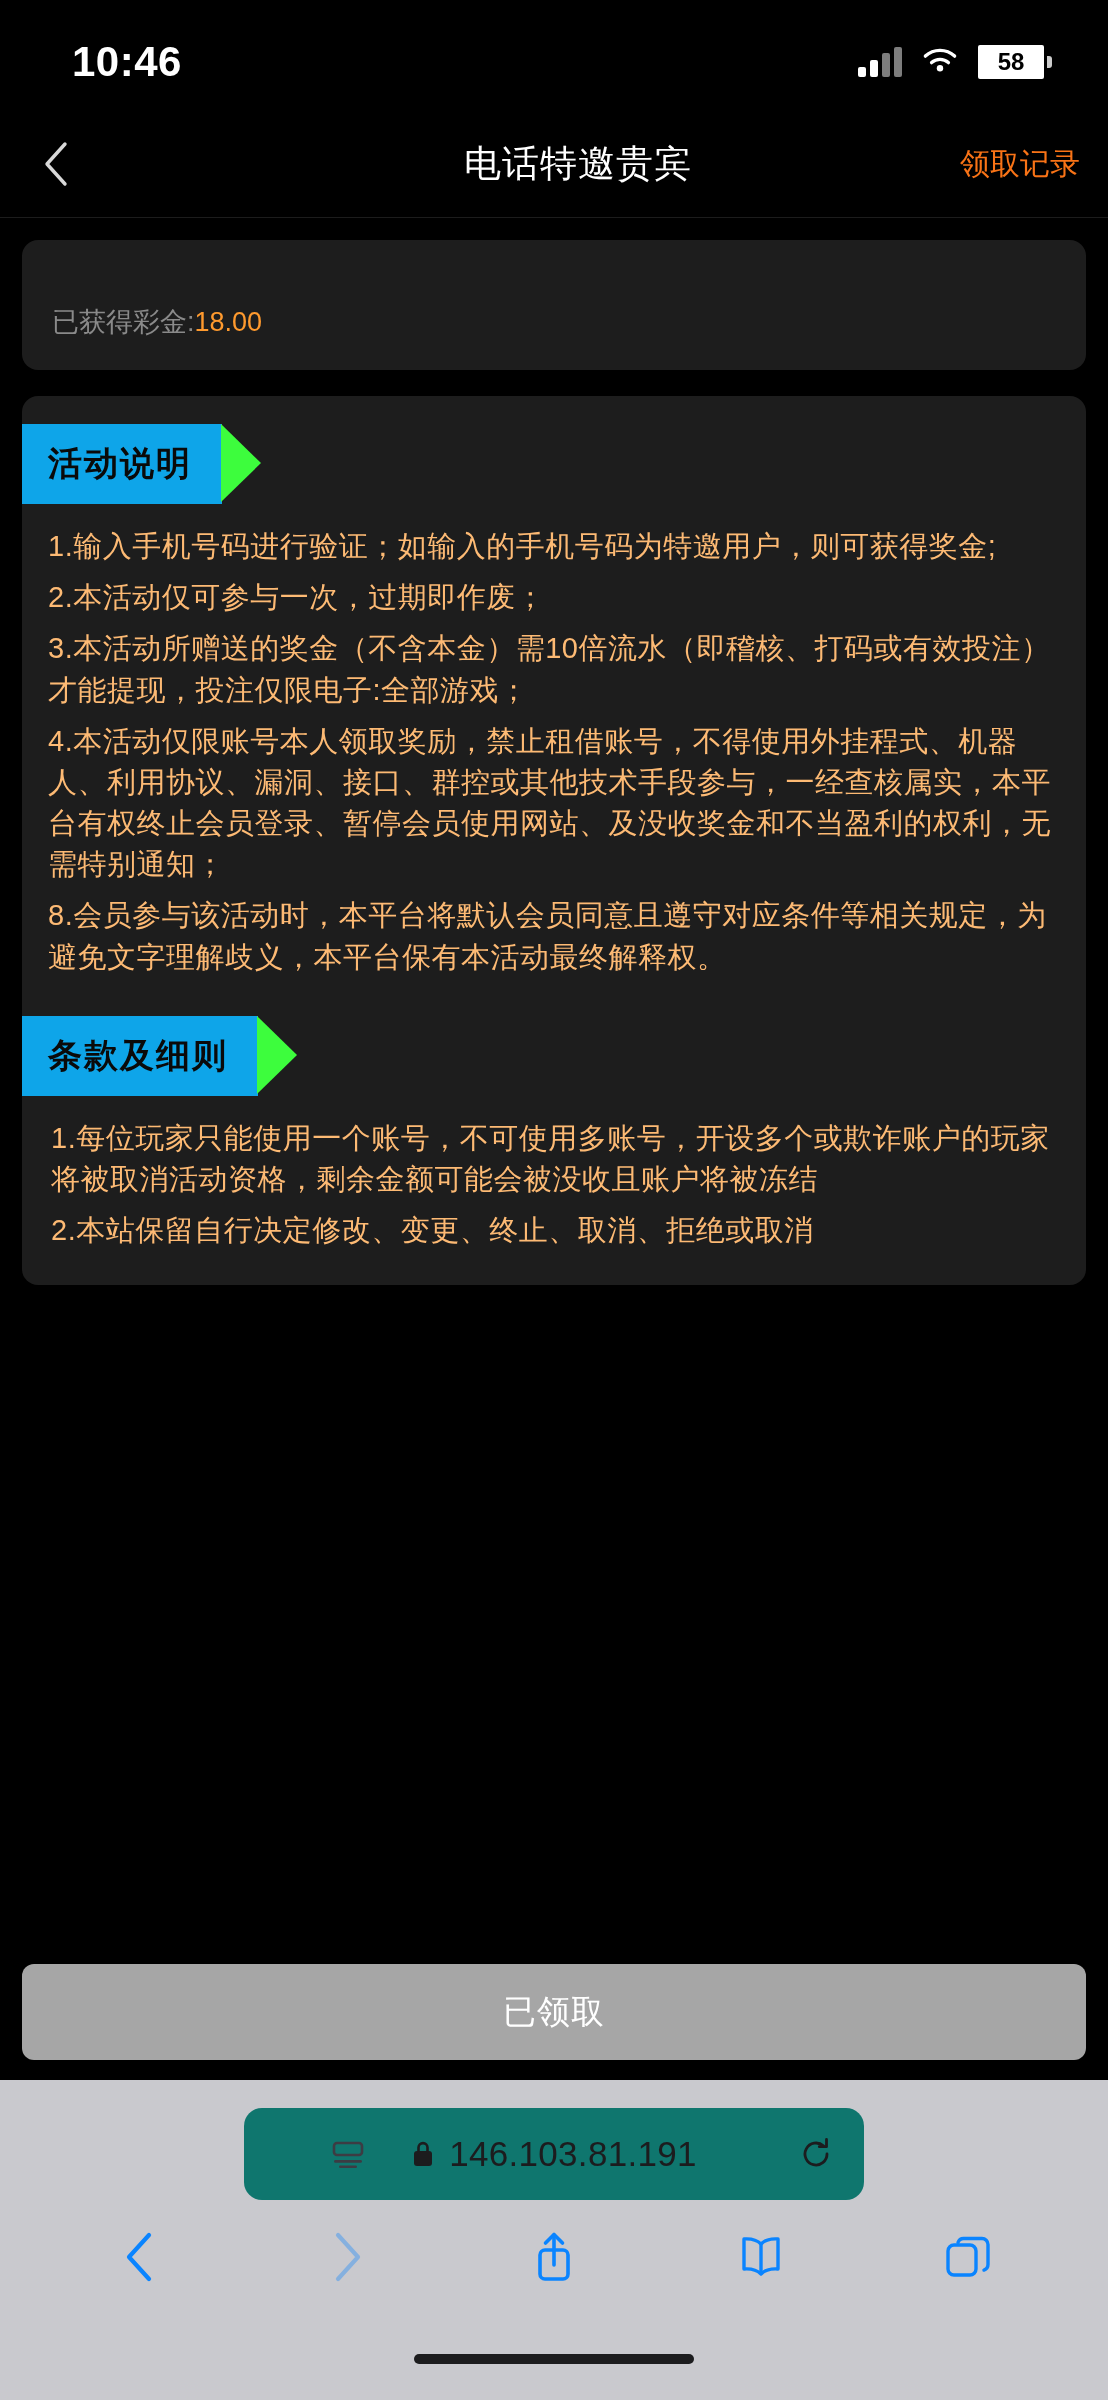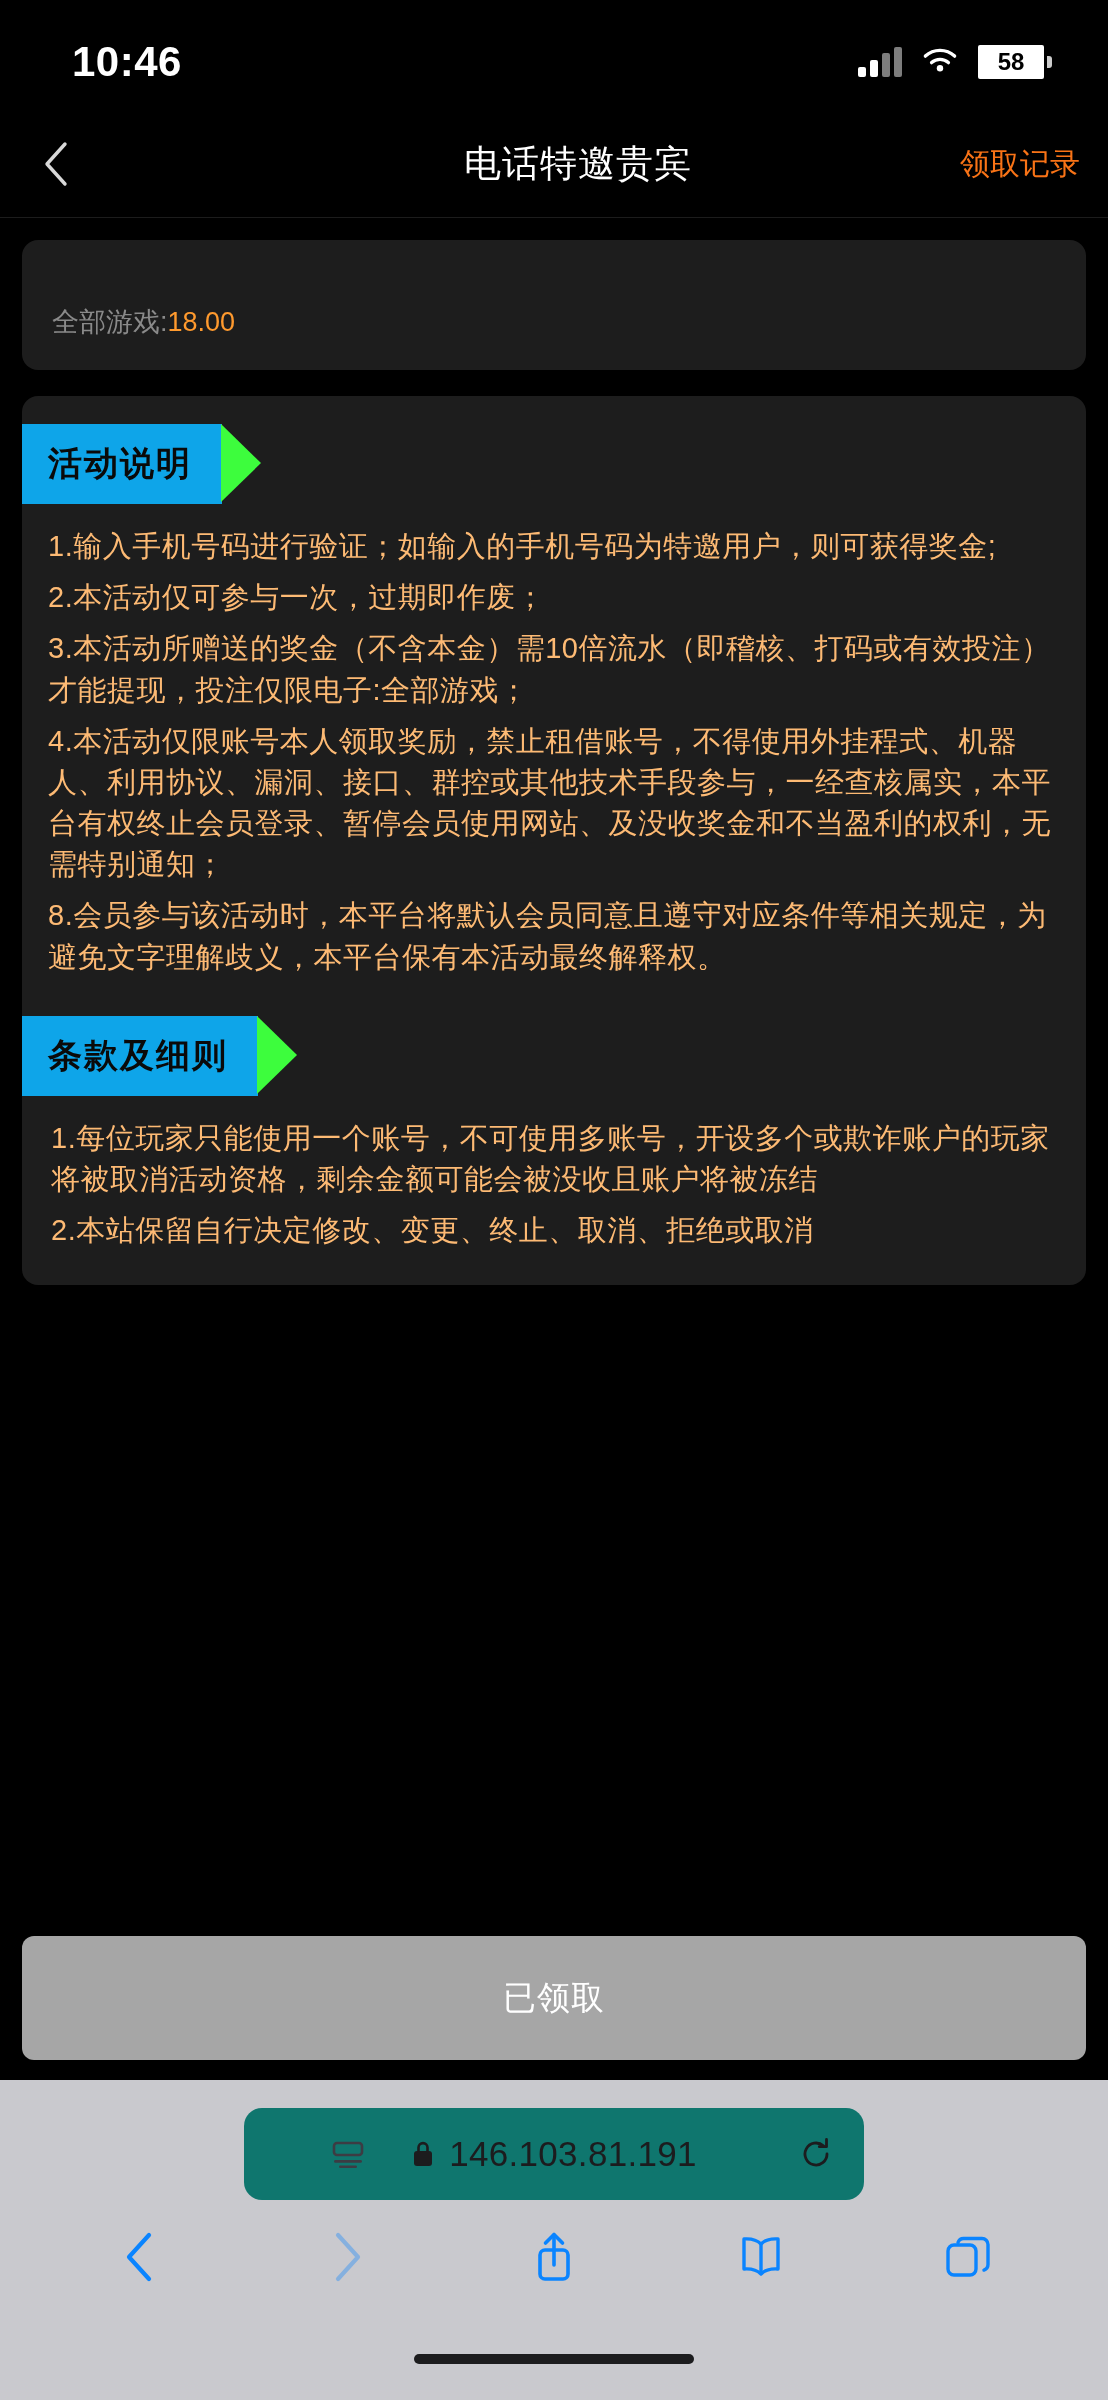--- a/index.html
+++ b/index.html
@@ -186,21 +186,21 @@
   }
 
   
   .cta-wrap {
     flex: 0 0 140px;
     background: #000;
     padding: 24px 22px 20px 22px;
   }
   .cta {
     width: 100%;
-    height: 124px;
+    height: 96px;
     border: none;
     border-radius: 12px;
     background: #a6a6a6;
     color: #ffffff;
     font-size: 33px;
     font-family: "Liberation Sans", sans-serif;
     letter-spacing: 1px;
   }
 
   
@@ -308,21 +308,21 @@
       </svg>
     </div>
     <div class="nav-title">电话特邀贵宾</div>
     <div class="nav-action">领取记录</div>
   </div>
 
   <div class="content">
 
     <div class="result-card">
       <div class="result-sub">
-        <span>全部游戏:</span><b>18.00</b>
+        <span>已获得彩金:</span><b>18.00</b>
       </div>
     </div>
 
     <div class="panel">
 
       <div class="ribbon">活动说明</div>
       <div class="para">
         <p>1.输入手机号码进行验证；如输入的手机号码为特邀用户，则可获得奖金;</p>
         <p>2.本活动仅可参与一次，过期即作废；</p>
         <p>3.本活动所赠送的奖金（不含本金）需10倍流水（即稽核、打码或有效投注）才能提现，投注仅限电子:全部游戏；</p>

